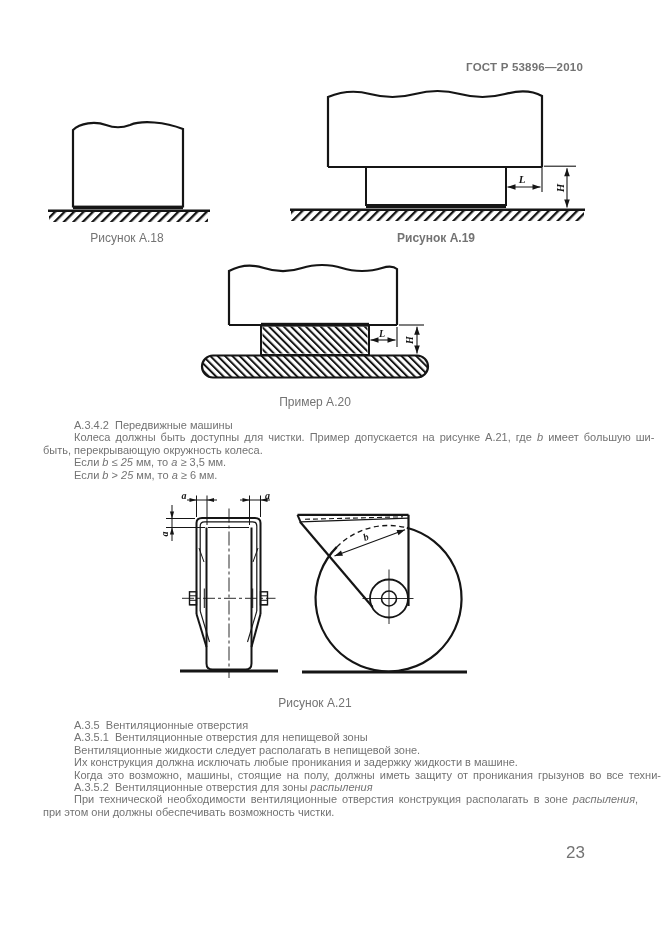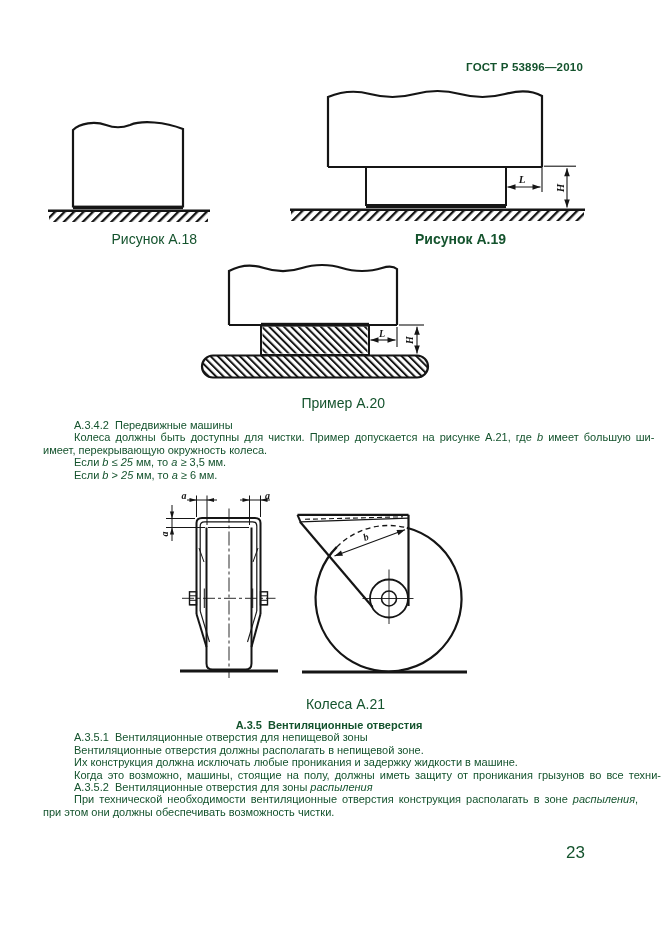--- a/index.html
+++ b/index.html
@@ -1,25 +1,25 @@
 <!DOCTYPE html>
 <html><head>
 <meta charset="utf-8">
 <style>
   html,body{margin:0;padding:0;background:#e8e8e8;}
   .page{position:relative;width:661px;height:936px;background:#ffffff;overflow:hidden;
-        font-family:"Liberation Sans",sans-serif;color:#14532d;}
+        font-family:"Liberation Sans",sans-serif;color:#737373;}
   .hdr{position:absolute;top:61px;right:78px;font-size:11.5px;font-weight:bold;letter-spacing:.2px;}
   .pagenum{position:absolute;top:843px;left:566px;font-size:17px;}
-  .caption{position:absolute;width:140px;text-align:right;font-size:14px;}
+  .caption{position:absolute;width:140px;text-align:center;font-size:12px;}
   .fig{position:absolute;}
   .textblock{position:absolute;width:541px;}
   .tline{font-size:11px;line-height:12.4px;white-space:nowrap;}
   .tline.ind{text-indent:31px;}
-  .tline.bold{font-weight:bold;text-align:center;}
+  .tline.bold{font-weight:normal;}
   .tline.just{word-spacing:2px;}
   .it{font-style:italic;}
   svg{display:block;}
   .ln{stroke:#151515;fill:none;}
   .dim{font:italic bold 11px "Liberation Serif",serif;fill:#151515;}
   .dimsm{font:italic bold 10px "Liberation Serif",serif;fill:#151515;}
 </style>
 </head>
 <body>
 
@@ -100,21 +100,21 @@
       <line class="ln" stroke-width="1.1" x1="399" y1="325" x2="424" y2="325"></line>
       <line class="ln" stroke-width="1.1" x1="417" y1="326.8" x2="417" y2="353.5" marker-start="url(#arr)" marker-end="url(#arr)"></line>
       <text class="dimsm" transform="rotate(-90 409.5 340)" x="409.5" y="343.5" text-anchor="middle">H</text>
     </g>
   </svg>
   <div class="caption" style="left:245px;top:395px;">Пример А.20</div>
 
   <div class="textblock" style="left:43px;top:419px;">
       <div class="tline ind"><span>А.3.4.2&nbsp; Передвижные машины</span></div>
       <div class="tline ind just"><span>Колеса должны быть доступны для чистки. Пример допускается на рисунке А.21, где </span><span class="it">b</span><span> имеет большую ши-</span></div>
-      <div class="tline"><span>имеет, перекрывающую окружность колеса.</span></div>
+      <div class="tline"><span>быть, перекрывающую окружность колеса.</span></div>
       <div class="tline ind"><span>Если </span><span class="it">b</span><span> ≤ </span><span class="it">25</span><span> мм, то </span><span class="it">a</span><span> ≥ 3,5 мм.</span></div>
       <div class="tline ind"><span>Если </span><span class="it">b</span><span> &gt; </span><span class="it">25</span><span> мм, то </span><span class="it">a</span><span> ≥ 6 мм.</span></div>
     </div>
 
   <svg class="fig" style="left:152px;top:486px;" width="320" height="192" viewBox="152 486 320 192">
 
     <g>
       <line class="ln" stroke-width="0.9" stroke-dasharray="14,3,3,3" x1="229" y1="508.5" x2="229" y2="681"></line>
       <line class="ln" stroke-width="0.9" stroke-dasharray="12,3,3,3" x1="182" y1="598.3" x2="275.5" y2="598.3"></line>
 
@@ -196,26 +196,26 @@
       <line class="ln" stroke-width="0.9" x1="389" y1="569.5" x2="389" y2="624"></line>
       <line class="ln" stroke-width="0.9" x1="362.5" y1="598.5" x2="413.5" y2="598.5"></line>
 
       <g>
         <line class="ln" stroke-width="1.1" x1="334.5" y1="556" x2="405" y2="529.8" marker-start="url(#arr)" marker-end="url(#arr)"></line>
         <text class="dimsm" transform="rotate(-21 367 540)" x="367" y="540" text-anchor="middle">b</text>
       </g>
       <line class="ln" stroke-width="3" x1="302" y1="672" x2="467" y2="672"></line>
     </g>
   </svg>
-  <div class="caption" style="left:245px;top:696px;">Колеса А.21</div>
+  <div class="caption" style="left:245px;top:696px;">Рисунок А.21</div>
 
   <div class="textblock" style="left:43px;top:719px;">
       <div class="tline ind bold"><span>А.3.5&nbsp; Вентиляционные отверстия</span></div>
       <div class="tline ind"><span>А.3.5.1&nbsp; Вентиляционные отверстия для непищевой зоны</span></div>
-      <div class="tline ind"><span>Вентиляционные отверстия должны располагать в непищевой зоне.</span></div>
+      <div class="tline ind"><span>Вентиляционные жидкости следует располагать в непищевой зоне.</span></div>
       <div class="tline ind"><span>Их конструкция должна исключать любые проникания и задержку жидкости в машине.</span></div>
       <div class="tline ind just"><span>Когда это возможно, машины, стоящие на полу, должны иметь защиту от проникания грызунов во все техни-</span></div>
       <div class="tline ind"><span>А.3.5.2&nbsp; Вентиляционные отверстия для зоны </span><span class="it">распыления</span></div>
       <div class="tline ind just"><span>При технической необходимости вентиляционные отверстия конструкция располагать в зоне </span><span class="it">распыления</span><span>,</span></div>
       <div class="tline"><span>при этом они должны обеспечивать возможность чистки.</span></div>
     </div>
 
   <div class="pagenum">23</div>
 
 </div>

